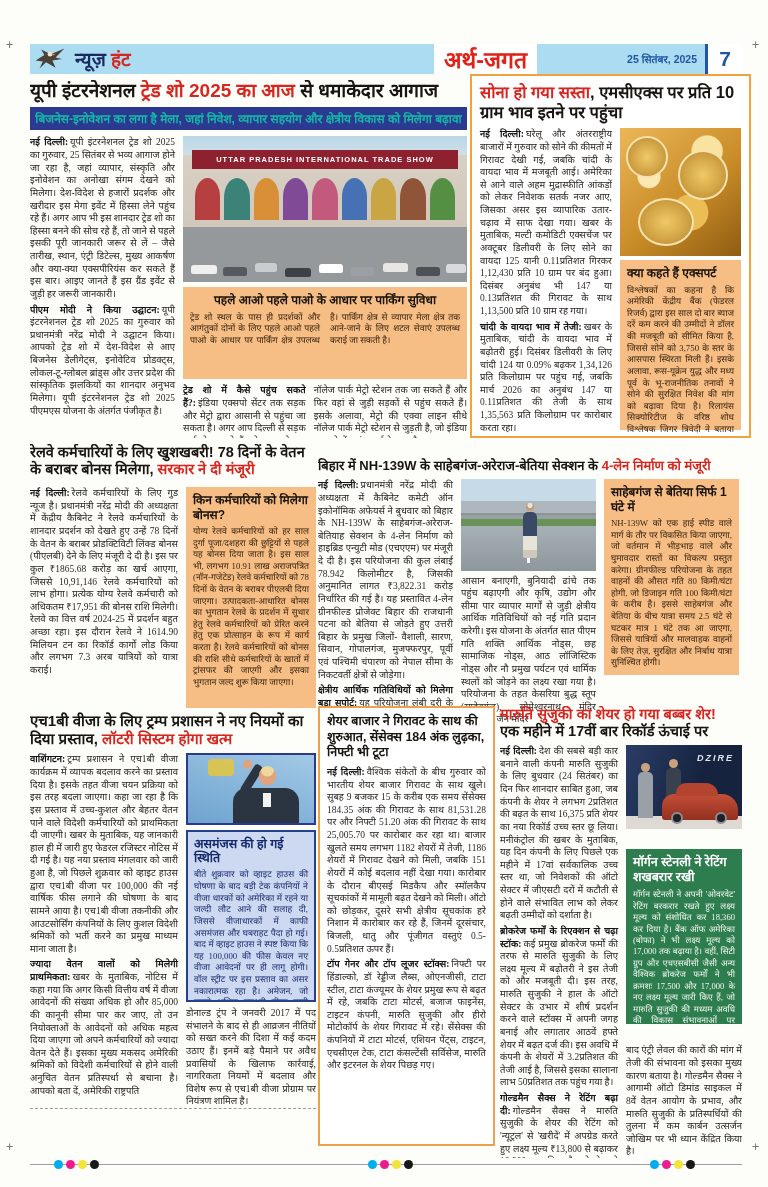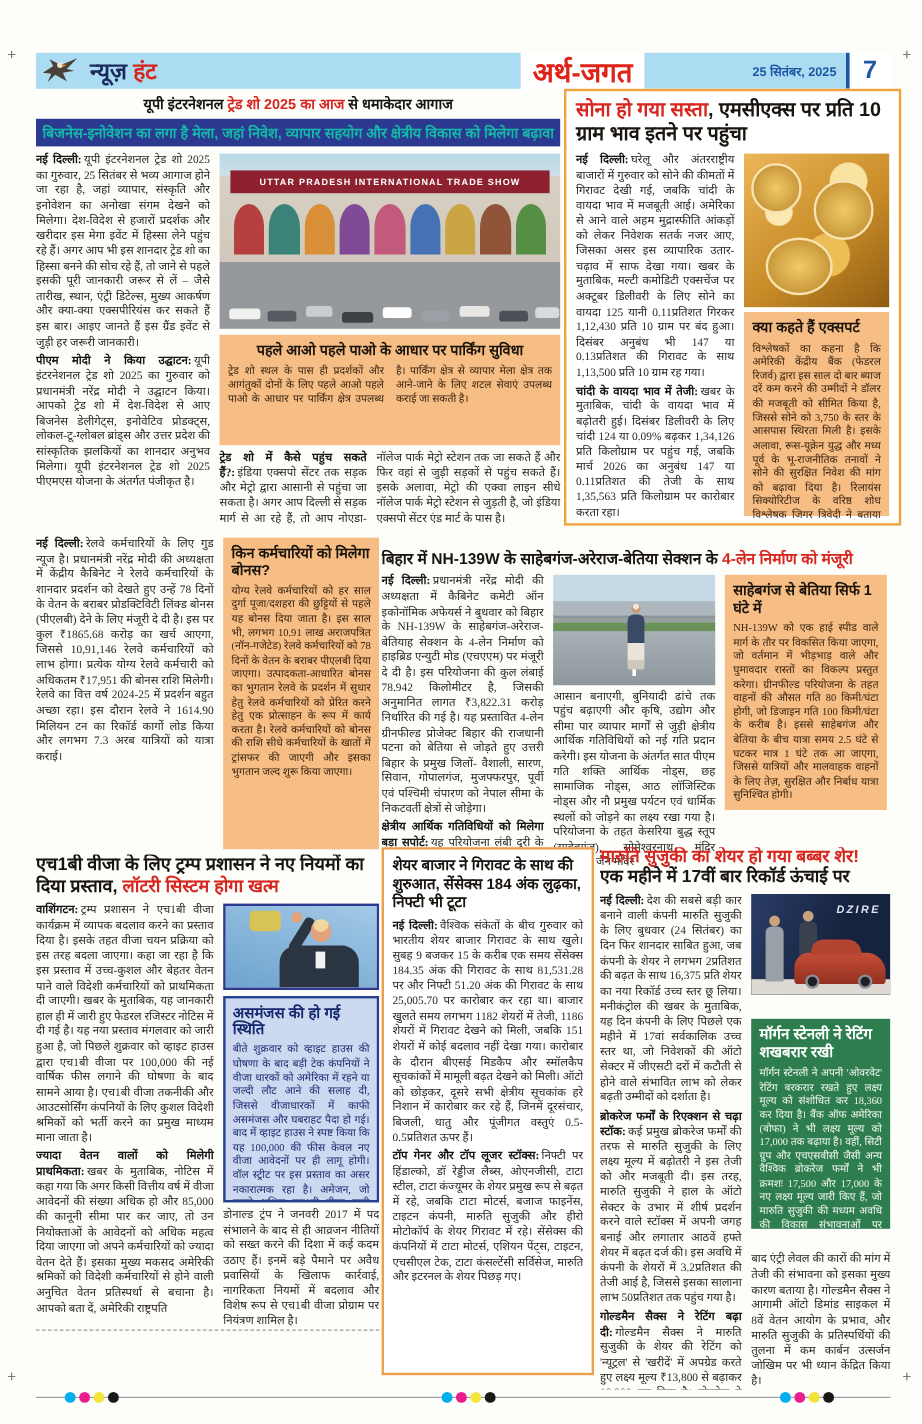--- a/index.html
+++ b/index.html
@@ -30,21 +30,21 @@
   .obox h4{margin:0 0 4px;font:bold 12px "Liberation Sans",sans-serif;color:#1a130b;line-height:1.2;}
   .obox p{margin:0;font-size:8.8px;line-height:1.32;color:#3a2610;text-align:justify;}
   .bluebox{background:#ccd9f1;border:2px solid #24408e;padding:5px 6px;}
   .bluebox h4{margin:0 0 4px;font:bold 12.5px "Liberation Sans",sans-serif;color:#16296e;line-height:1.15;}
   .bluebox p{margin:0;font-size:8.8px;line-height:1.32;color:#1d2d70;text-align:justify;}
   .greenbox{background:#2e7d4f;padding:6px 7px;}
   .greenbox h4{margin:0 0 4px;font:bold 12.5px "Liberation Sans",sans-serif;color:#fff;line-height:1.2;}
   .greenbox p{margin:0;font-size:8.6px;line-height:1.33;color:#f2f7f1;text-align:justify;}
   
   .st-trade{left:30px;top:80px;width:437px;height:358px;}
-  .st-trade .hl{font-size:12px;white-space:nowrap;text-align:center;}
+  .st-trade .hl{font-size:19px;white-space:nowrap;}
   .bluebar{background:#2b3990;color:#14b8a6;font:bold 12px "Liberation Sans",sans-serif;
            text-align:center;padding:3px 2px;margin:5px 0 6px;}
   .tcol1{width:145px;flex:none;}
   .tright{flex:1;display:flex;flex-direction:column;gap:5px;min-width:0;border-radius:16px;}
   .photo-trade{position:relative;height:146px;background:linear-gradient(180deg,#b9d8e6 0%,#cfdfe8 13%,#d8d0c4 13%,#d1c8bb 62%,#96999b 62%);overflow:hidden;}
   .pt-banner{position:absolute;top:14px;left:9px;right:9px;height:19px;background:#8e2130;color:#fff;
              display:flex;align-items:center;justify-content:center;font:bold 7.5px "Liberation Sans",sans-serif;letter-spacing:1px;}
   .pt-posters{position:absolute;top:42px;left:12px;right:12px;height:42px;display:flex;gap:4px;}
   .pt-posters i{flex:1;border-radius:60% 60% 0 0/55% 55% 0 0;opacity:.92;}
   .car{position:absolute;height:9px;border-radius:3px 3px 2px 2px;}
@@ -211,20 +211,21 @@
         </div>
         <div class="obox expertbox">
           <h4>क्या कहते हैं एक्सपर्ट</h4>
           <p>विश्लेषकों का कहना है कि अमेरिकी केंद्रीय बैंक (फेडरल रिजर्व) द्वारा इस साल दो बार ब्याज दरें कम करने की उम्मीदों ने डॉलर की मजबूती को सीमित किया है, जिससे सोने को 3,750 के स्तर के आसपास स्थिरता मिली है। इसके अलावा, रूस-यूक्रेन युद्ध और मध्य पूर्व के भू-राजनीतिक तनावों ने सोने की सुरक्षित निवेश की मांग को बढ़ावा दिया है। रिलायंस सिक्योरिटीज के वरिष्ठ शोध विश्लेषक जिगर त्रिवेदी ने बताया कि अमेरिकी व्यापक आर्थिक आंकड़ों ने बाजार की दिशा को जटिल बना दिया है।</p>
         </div>
       </div>
     </div>
   </div>
 
   <div class="story st-rail">
+    <div class="hl"><span>रेलवे कर्मचारियों के लिए खुशखबरी! 78 दिनों के वेतन के बराबर बोनस मिलेगा, </span><span class="red">सरकार ने दी मंजूरी</span></div>
     <div class="cols" style="margin-top:4px;">
       <div class="rcol1 bodytext">
         <p><b>नई दिल्ली:</b><span>रेलवे कर्मचारियों के लिए गुड न्यूज है। प्रधानमंत्री नरेंद्र मोदी की अध्यक्षता में केंद्रीय कैबिनेट ने रेलवे कर्मचारियों के शानदार प्रदर्शन को देखते हुए उन्हें 78 दिनों के वेतन के बराबर प्रोडक्टिविटी लिंक्ड बोनस (पीएलबी) देने के लिए मंजूरी दे दी है। इस पर कुल ₹1865.68 करोड़ का खर्च आएगा, जिससे 10,91,146 रेलवे कर्मचारियों को लाभ होगा। प्रत्येक योग्य रेलवे कर्मचारी को अधिकतम ₹17,951 की बोनस राशि मिलेगी। रेलवे का वित्त वर्ष 2024-25 में प्रदर्शन बहुत अच्छा रहा। इस दौरान रेलवे ने 1614.90 मिलियन टन का रिकॉर्ड कार्गो लोड किया और लगभग 7.3 अरब यात्रियों को यात्रा कराई।</span></p>
       </div>
       <div class="obox rbox">
         <h4>किन कर्मचारियों को मिलेगा बोनस?</h4>
         <p>योग्य रेलवे कर्मचारियों को हर साल दुर्गा पूजा/दशहरा की छुट्टियों से पहले यह बोनस दिया जाता है। इस साल भी, लगभग 10.91 लाख अराजपत्रित (नॉन-गजेटेड) रेलवे कर्मचारियों को 78 दिनों के वेतन के बराबर पीएलबी दिया जाएगा। उत्पादकता-आधारित बोनस का भुगतान रेलवे के प्रदर्शन में सुधार हेतु रेलवे कर्मचारियों को प्रेरित करने हेतु एक प्रोत्साहन के रूप में कार्य करता है। रेलवे कर्मचारियों को बोनस की राशि सीधे कर्मचारियों के खातों में ट्रांसफर की जाएगी और इसका भुगतान जल्द शुरू किया जाएगा।</p>
       </div>
     </div>
   </div>

